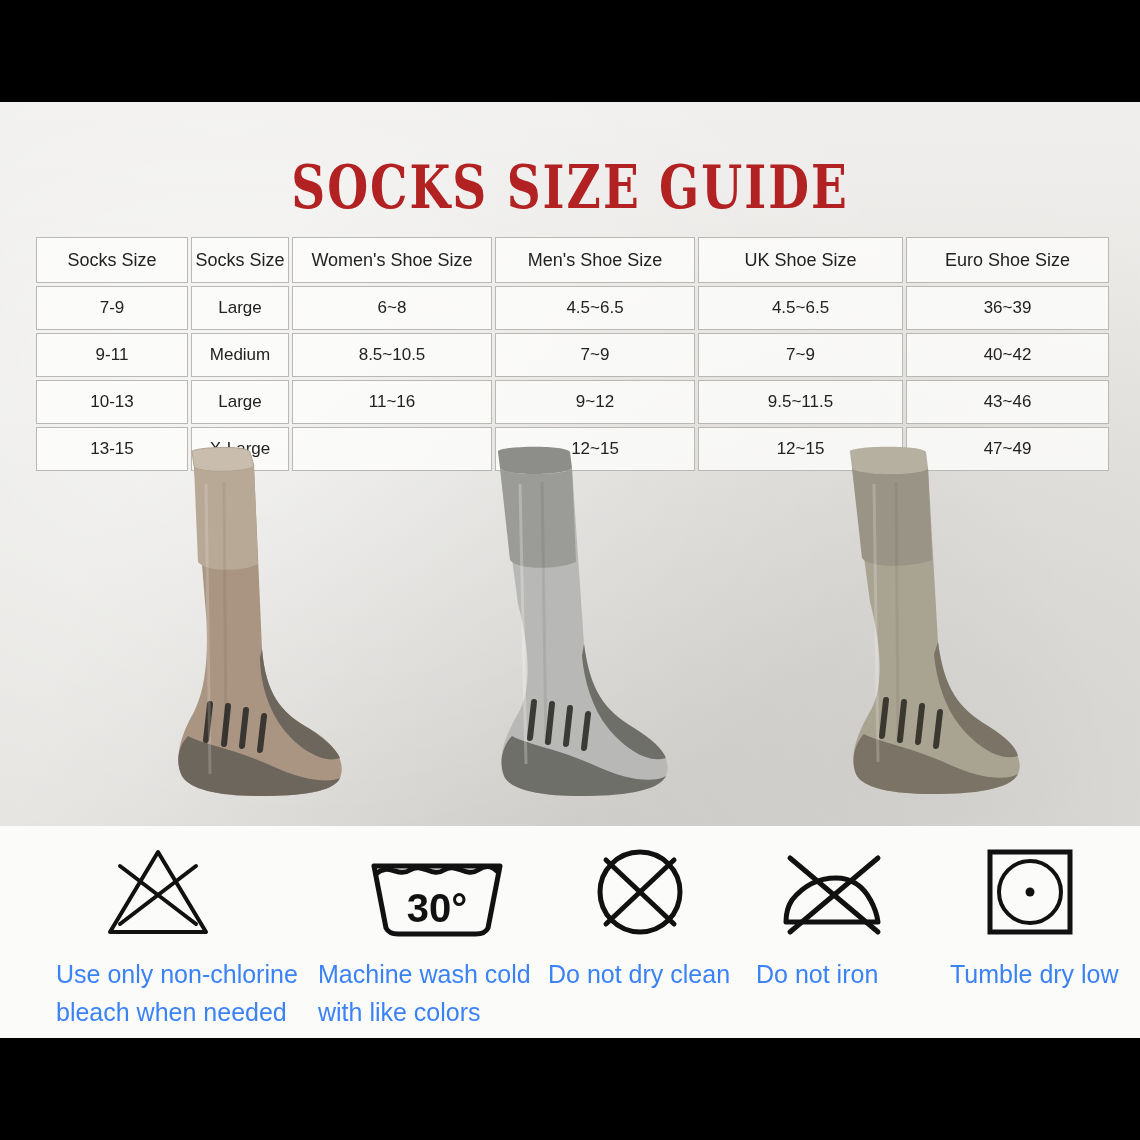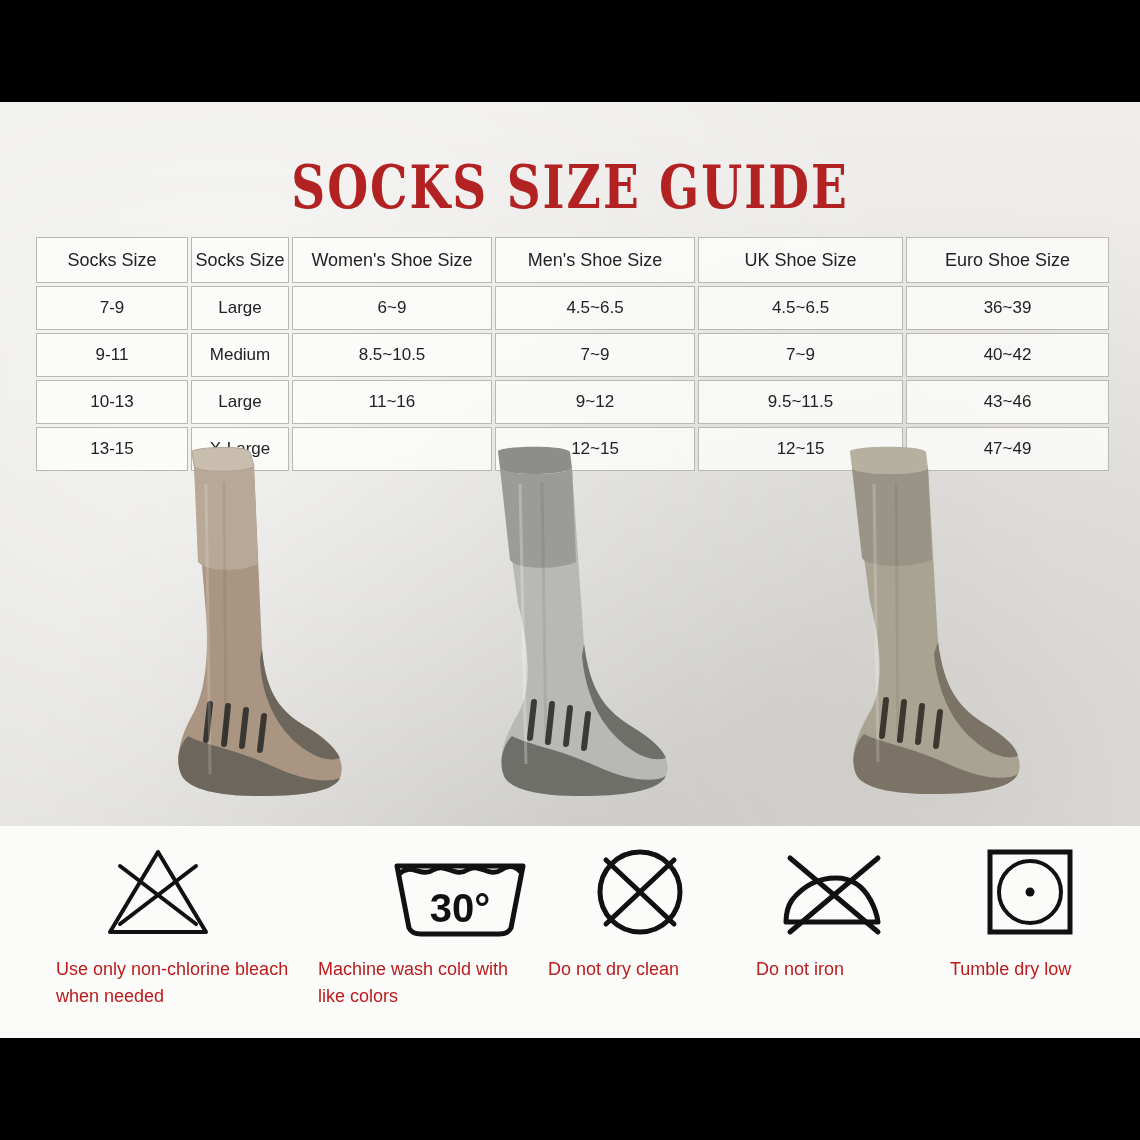--- a/index.html
+++ b/index.html
@@ -134,34 +134,34 @@
   }
   .care-icon {
     height: 100px;
     display: flex;
     align-items: center;
     justify-content: center;
   }
   .care-label {
     margin-top: 14px;
     font-family: "Liberation Sans", sans-serif;
-    font-size: 18px;
-    color: #b91c1c;
+    font-size: 25px;
+    color: #3b82f6;
     line-height: 1.5;
     text-align: left;
   }
   .care-1 { left: 56px; width: 248px; }
   .care-2 { left: 318px; width: 215px; }
   .care-3 { left: 548px; width: 190px; }
   .care-4 { left: 756px; width: 160px; }
   .care-5 { left: 950px; width: 175px; }
   .care-1 .care-icon, .care-2 .care-icon, .care-3 .care-icon,
   .care-4 .care-icon, .care-5 .care-icon { justify-content: center; }
   .care-1 .care-icon { justify-content: flex-start; padding-left: 46px; }
-  .care-2 .care-icon { justify-content: flex-end; padding-left: 22px; }
+  .care-2 .care-icon { justify-content: center; padding-left: 22px; }
   .care-3 .care-icon { justify-content: flex-start; padding-left: 42px; }
   .care-4 .care-icon { justify-content: flex-start; padding-left: 18px; }
   .care-5 .care-icon { justify-content: flex-start; padding-left: 32px; }
 </style>
 </head>
 <body>
 
 <div class="page">
 
   <div class="letterbox-top"></div>
@@ -188,21 +188,21 @@
             <th>Women's Shoe Size</th>
             <th>Men's Shoe Size</th>
             <th>UK Shoe Size</th>
             <th>Euro Shoe Size</th>
           </tr>
         </thead>
         <tbody>
           <tr>
             <td>7-9</td>
             <td>Large</td>
-            <td>6~9</td>
+            <td>6~8</td>
             <td>4.5~6.5</td>
             <td>4.5~6.5</td>
             <td>36~39</td>
           </tr>
           <tr>
             <td>9-11</td>
             <td>Medium</td>
             <td>8.5~10.5</td>
             <td>7~9</td>
             <td>7~9</td>

